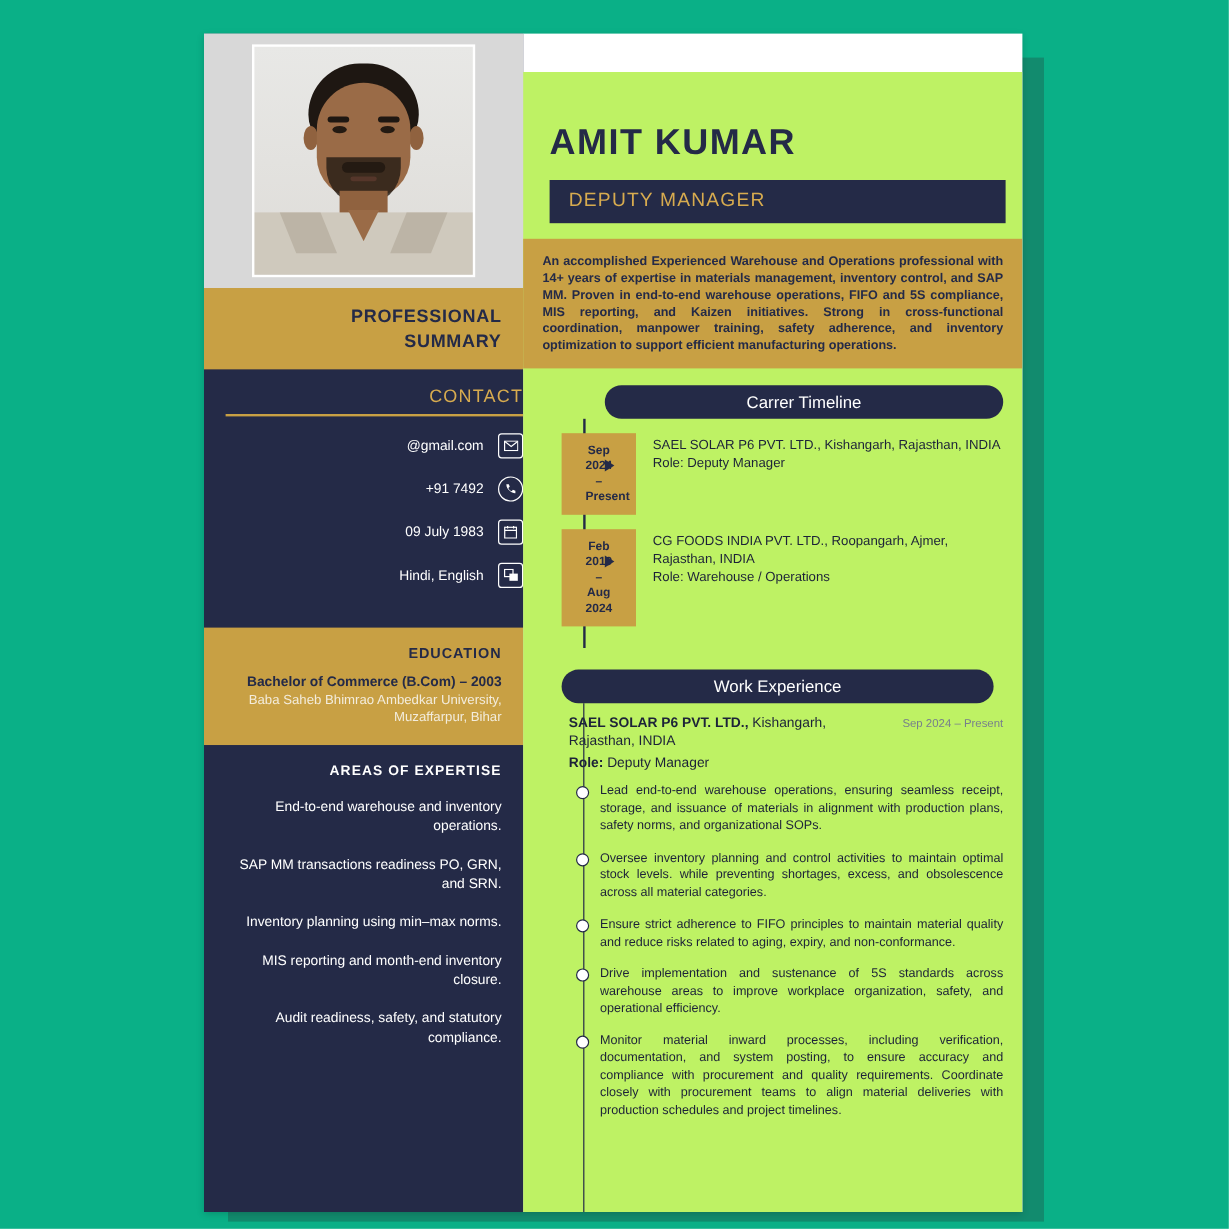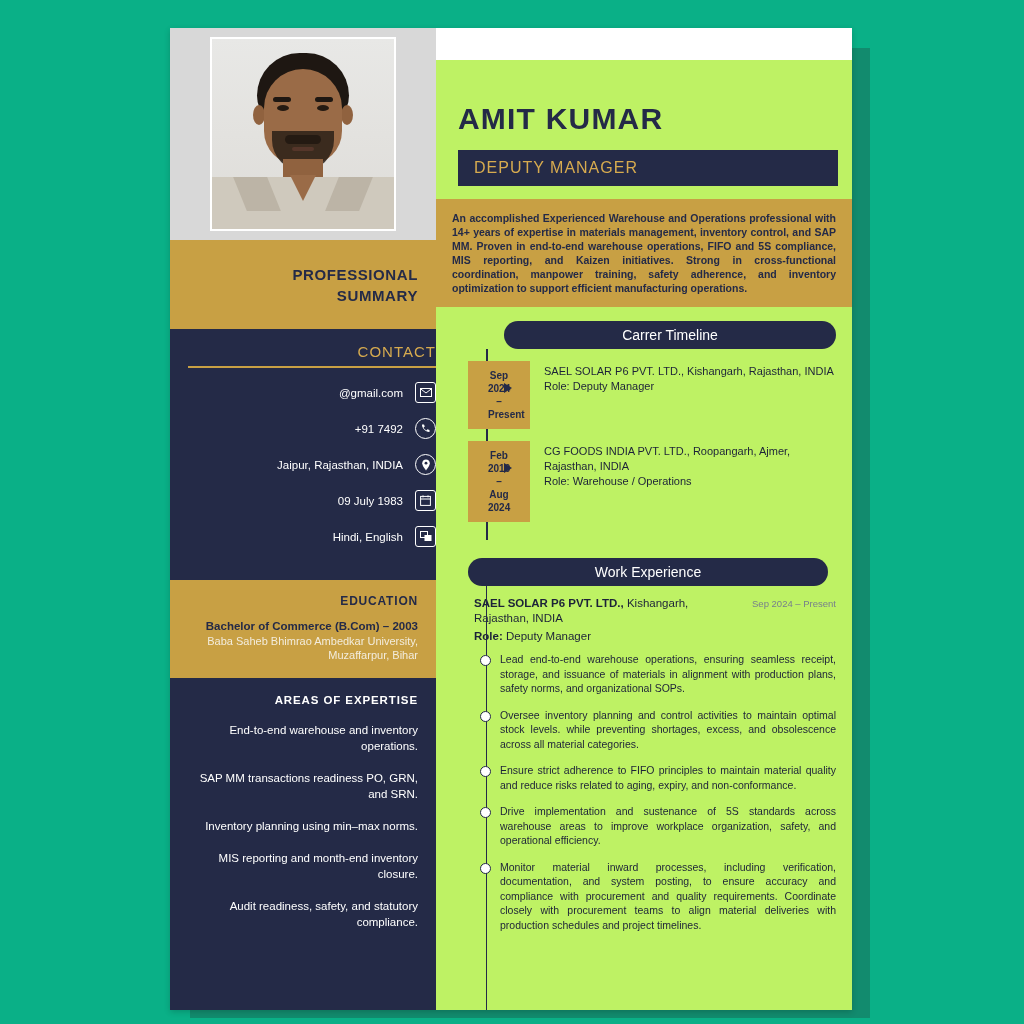--- a/index.html
+++ b/index.html
@@ -178,21 +178,21 @@
     transform: translateX(-50%);
     bottom: 28px;
     width: 26px;
     height: 26px;
     background: #9a6b47;
     clip-path: polygon(50% 100%, 0 0, 100% 0);
   }
 
   .summary-title-block {
     background: #c8a044;
-    height: 89px;
+    height: 68px;
     display: flex;
     flex-direction: column;
     align-items: flex-end;
     justify-content: center;
     padding: 0 18px;
     box-sizing: border-box;
   }
   .summary-title-block div {
     color: #242a47;
     font-size: 15px;
@@ -516,29 +516,20 @@
 
       <div class="contact-row">
         <div class="txt">+91 7492</div>
         <div class="ic">
           <svg width="11" height="11" viewBox="0 0 11 11">
               <path d="M2 1.5 L4 1.5 L4.8 3.6 L3.6 4.6 C4.2 6 5 6.8 6.4 7.4 L7.4 6.2 L9.5 7 L9.5 9 C6 9.4 1.6 5 2 1.5 Z" fill="#fff"></path>
             </svg>
         </div>
       </div>
 
-      <div class="contact-row">
-        <div class="txt">Jaipur, Rajasthan, INDIA</div>
-        <div class="ic">
-          <svg width="10" height="12" viewBox="0 0 10 12">
-              <path d="M5 0.6 C7.2 0.6 8.8 2.2 8.8 4.3 C8.8 7 5 11.4 5 11.4 C5 11.4 1.2 7 1.2 4.3 C1.2 2.2 2.8 0.6 5 0.6 Z" fill="#fff"></path>
-              <circle cx="5" cy="4.2" r="1.4" fill="#242a47"></circle>
-            </svg>
-        </div>
-      </div>
 
       <div class="contact-row">
         <div class="txt">09 July 1983</div>
         <div class="ic square">
           <svg width="11" height="11" viewBox="0 0 11 11">
               <rect x="0.6" y="1.4" width="9.8" height="9" fill="none" stroke="#fff" stroke-width="1"></rect>
               <line x1="0.6" y1="4" x2="10.4" y2="4" stroke="#fff" stroke-width="1"></line>
               <line x1="3" y1="0.4" x2="3" y2="2.4" stroke="#fff" stroke-width="1"></line>
               <line x1="8" y1="0.4" x2="8" y2="2.4" stroke="#fff" stroke-width="1"></line>
             </svg>

